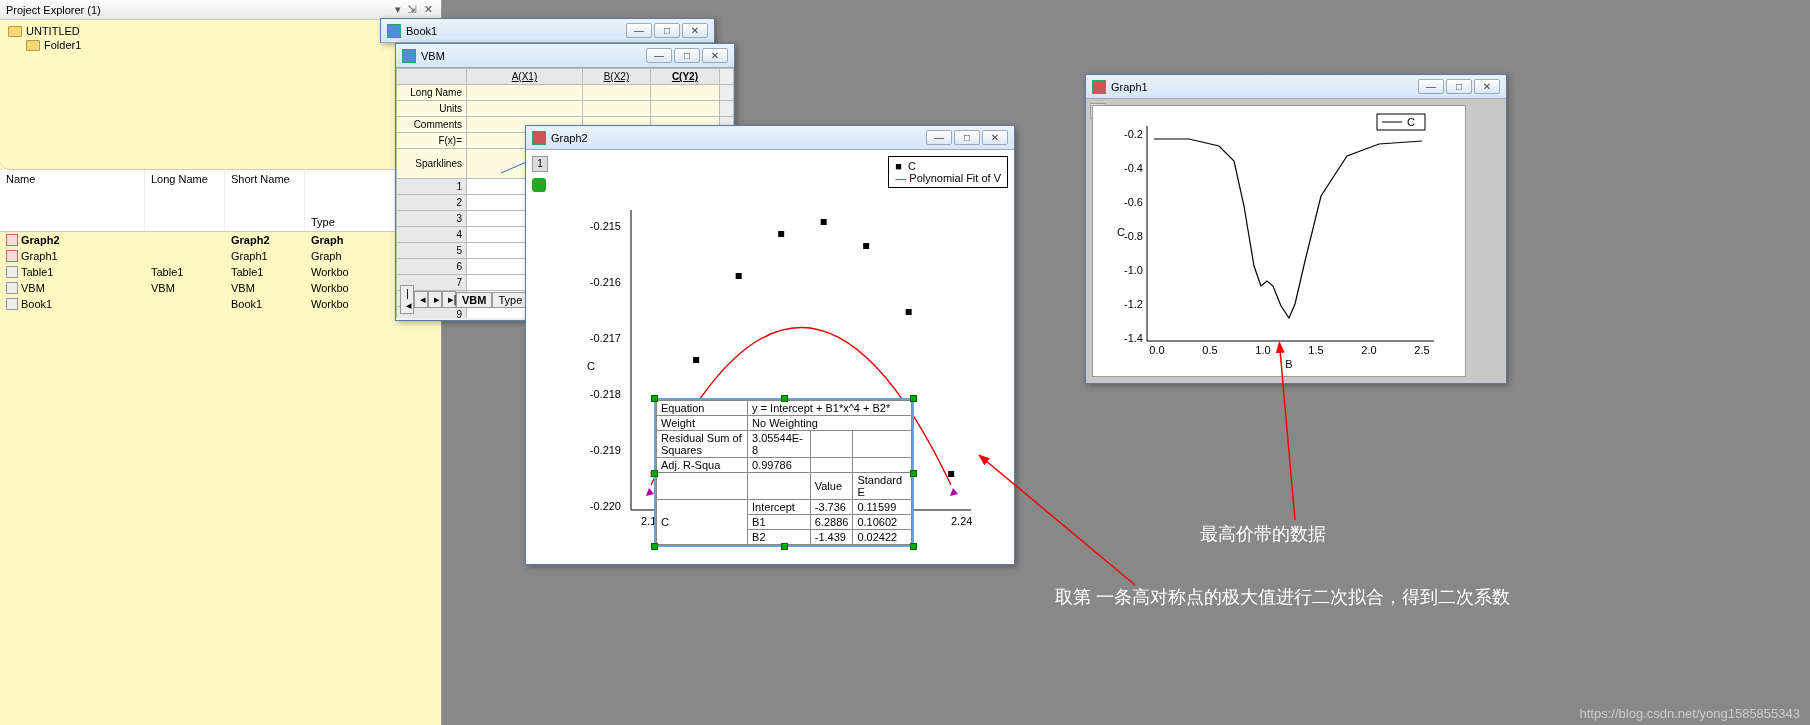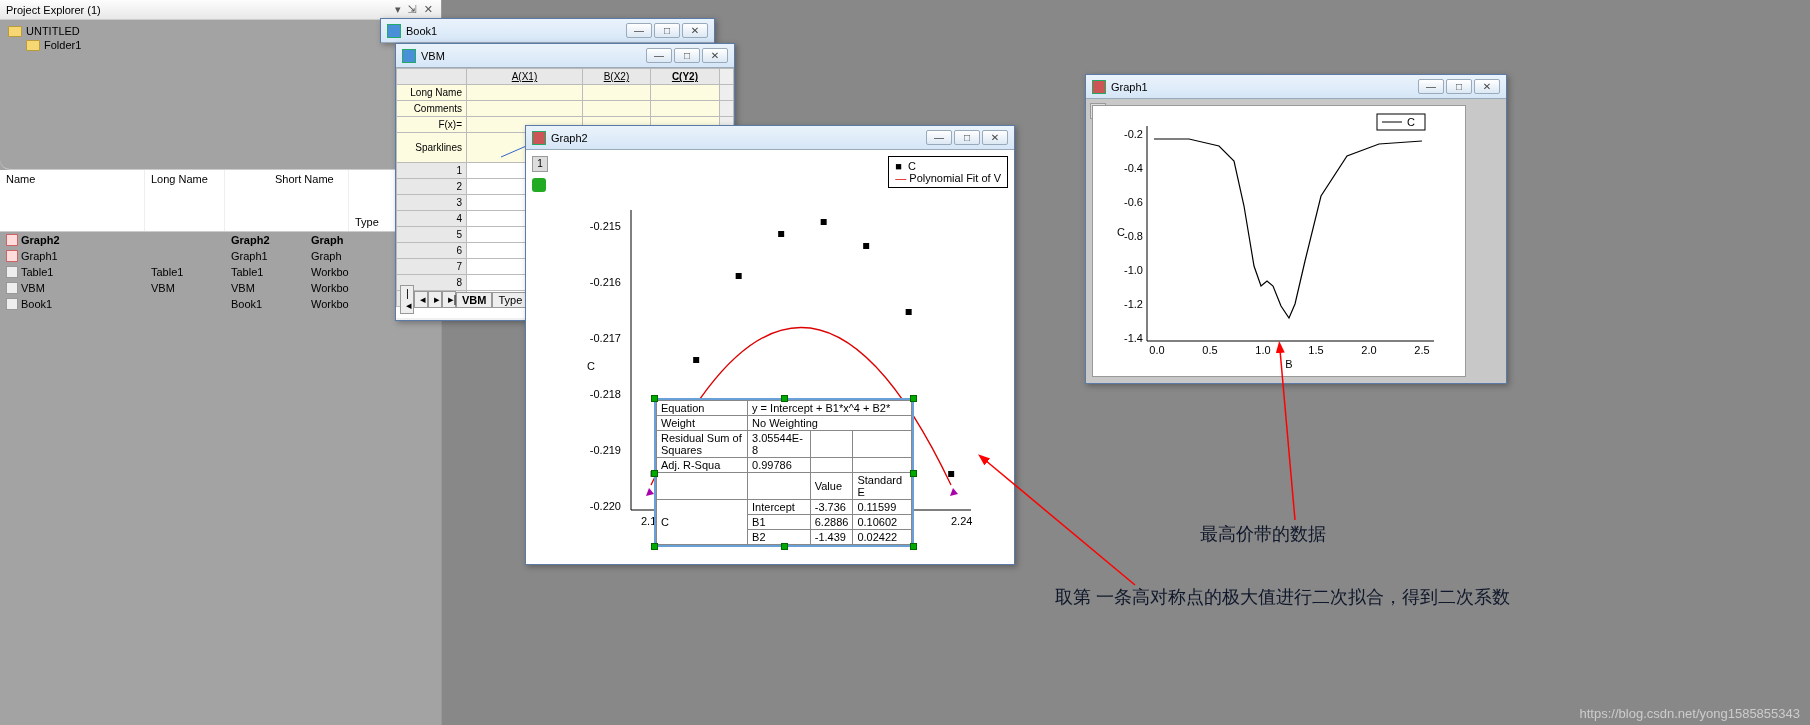--- a/index.html
+++ b/index.html
@@ -1,28 +1,28 @@
 <!DOCTYPE html>
 <html><head>
 <meta charset="utf-8">
 <style>
 * { box-sizing: border-box; margin: 0; padding: 0; font-family: "Segoe UI", Tahoma, sans-serif; font-size: 11px; }
 body { background: #888; width: 1810px; height: 725px; position: relative; overflow: hidden; }
 
 
-.pe { position: absolute; left: 0; top: 0; width: 442px; height: 725px; background: #a3a3a3; border-right: 1px solid #999; }
+.pe { position: absolute; left: 0; top: 0; width: 442px; height: 725px; background: #fef9c3; border-right: 1px solid #999; }
 .pe-title { background: linear-gradient(#fdfdfd,#e8e8e8); border-bottom:1px solid #ccc; padding:3px 6px; display:flex; justify-content:space-between; align-items:center; }
 .pe-title span:last-child { font-family: Arial; letter-spacing:2px; color:#555; }
 .tree { padding: 4px 4px 4px 8px; height: 150px; border-bottom:1px solid #ccc;border-radius:10px; }
 .tree-item { display:flex; align-items:center; gap:4px; padding:1px 0; }
 .tree-item.child { margin-left: 18px; }
 .folder-icon { width:14px; height:11px; background:#f7d774; border:1px solid #b89b3a; border-radius:1px; }
 .pe-grid-head { display:flex; border-bottom:1px solid #ccc; background:#fff; }
 .pe-grid-head div { padding:3px 6px; border-right:1px solid #eee; }
-.pe-col-name{width:145px;} .pe-col-long{width:80px;} .pe-col-short{width:80px;margin-left:44px;} .pe-col-type{flex:1;margin-top:43px;}
+.pe-col-name{width:145px;} .pe-col-long{width:80px;} .pe-col-short{width:80px;} .pe-col-type{flex:1;margin-top:43px;}
 .pe-row { display:flex; padding:2px 6px; }
 .pe-row.bold span { font-weight:bold; }
 .pe-row span:nth-child(1){width:145px; display:flex; gap:3px; align-items:center;}
 .pe-row span:nth-child(2){width:80px;} .pe-row span:nth-child(3){width:80px;} .pe-row span:nth-child(4){flex:1;}
 .doc-icon { width:12px; height:12px; border:1px solid #6a8; background:#dfe; display:inline-block; }
 .doc-icon.graph{border-color:#c66;background:#fdd;}
 .doc-icon.book{border-color:#999;background:#eee;}
 
 
 .win { position:absolute; background:#f0f0f0; border:1px solid #5a7aa8; box-shadow:2px 2px 6px rgba(0,0,0,0.3); }
@@ -60,21 +60,21 @@
 .fit-table-wrap { position:absolute; left:128px; top:248px; width:260px; background:#fff; border:2px solid #6aa0d8; font-size:10px; z-index:5;}
 .fit-table-wrap table { width:100%; border-collapse:collapse; }
 .fit-table-wrap td { border:1px solid #888; padding:1px 4px; }
 .handle { position:absolute; width:7px; height:7px; background:#0a0; border:1px solid #060; }
 
 
 #graph1 { left:1085px; top:74px; width:422px; height:310px; }
 #graph1 .win-body { height:284px; background:#c8c8c8; }
 .g1-inner { position:absolute; left:6px; top:6px; right:40px; bottom:6px; background:#fff; border:1px solid #999; }
 
-.annot { position:absolute; color:#0f172a; font-size:18px; font-family:"Microsoft YaHei",sans-serif; }
+.annot { position:absolute; color:#ffffff; font-size:18px; font-family:"Microsoft YaHei",sans-serif; }
 .watermark { position:absolute; right:10px; bottom:4px; color:#ccc; font-size:13px; }
 
 svg { overflow:visible; }
 </style>
 </head>
 <body>
 
 <div class="pe">
   <div class="pe-title">
     <span>Project Explorer (1)</span>
@@ -163,20 +163,27 @@
             <td class="rowhdr"></td>
         <th class="colhdr">A(X1)</th>
         <th class="colhdr">B(X2)</th>
         <th class="colhdr" style="font-weight:bold">C(Y2)</th>
         <td style="width:14px;background:#eee"></td>
       </tr>
       </tbody>
         <tbody id="vbm-meta">
           <tr class="meta">
             <td class="rowhdr">Long Name</td>
+            <td></td>
+            <td></td>
+            <td></td>
+            <td style="width:14px;background:#eee"></td>
+          </tr>
+          <tr class="meta">
+            <td class="rowhdr">Units</td>
             <td></td>
             <td></td>
             <td></td>
             <td style="width:14px;background:#eee"></td>
           </tr>
           <tr class="meta">
             <td class="rowhdr">Comments</td>
             <td></td>
             <td></td>
             <td></td>

